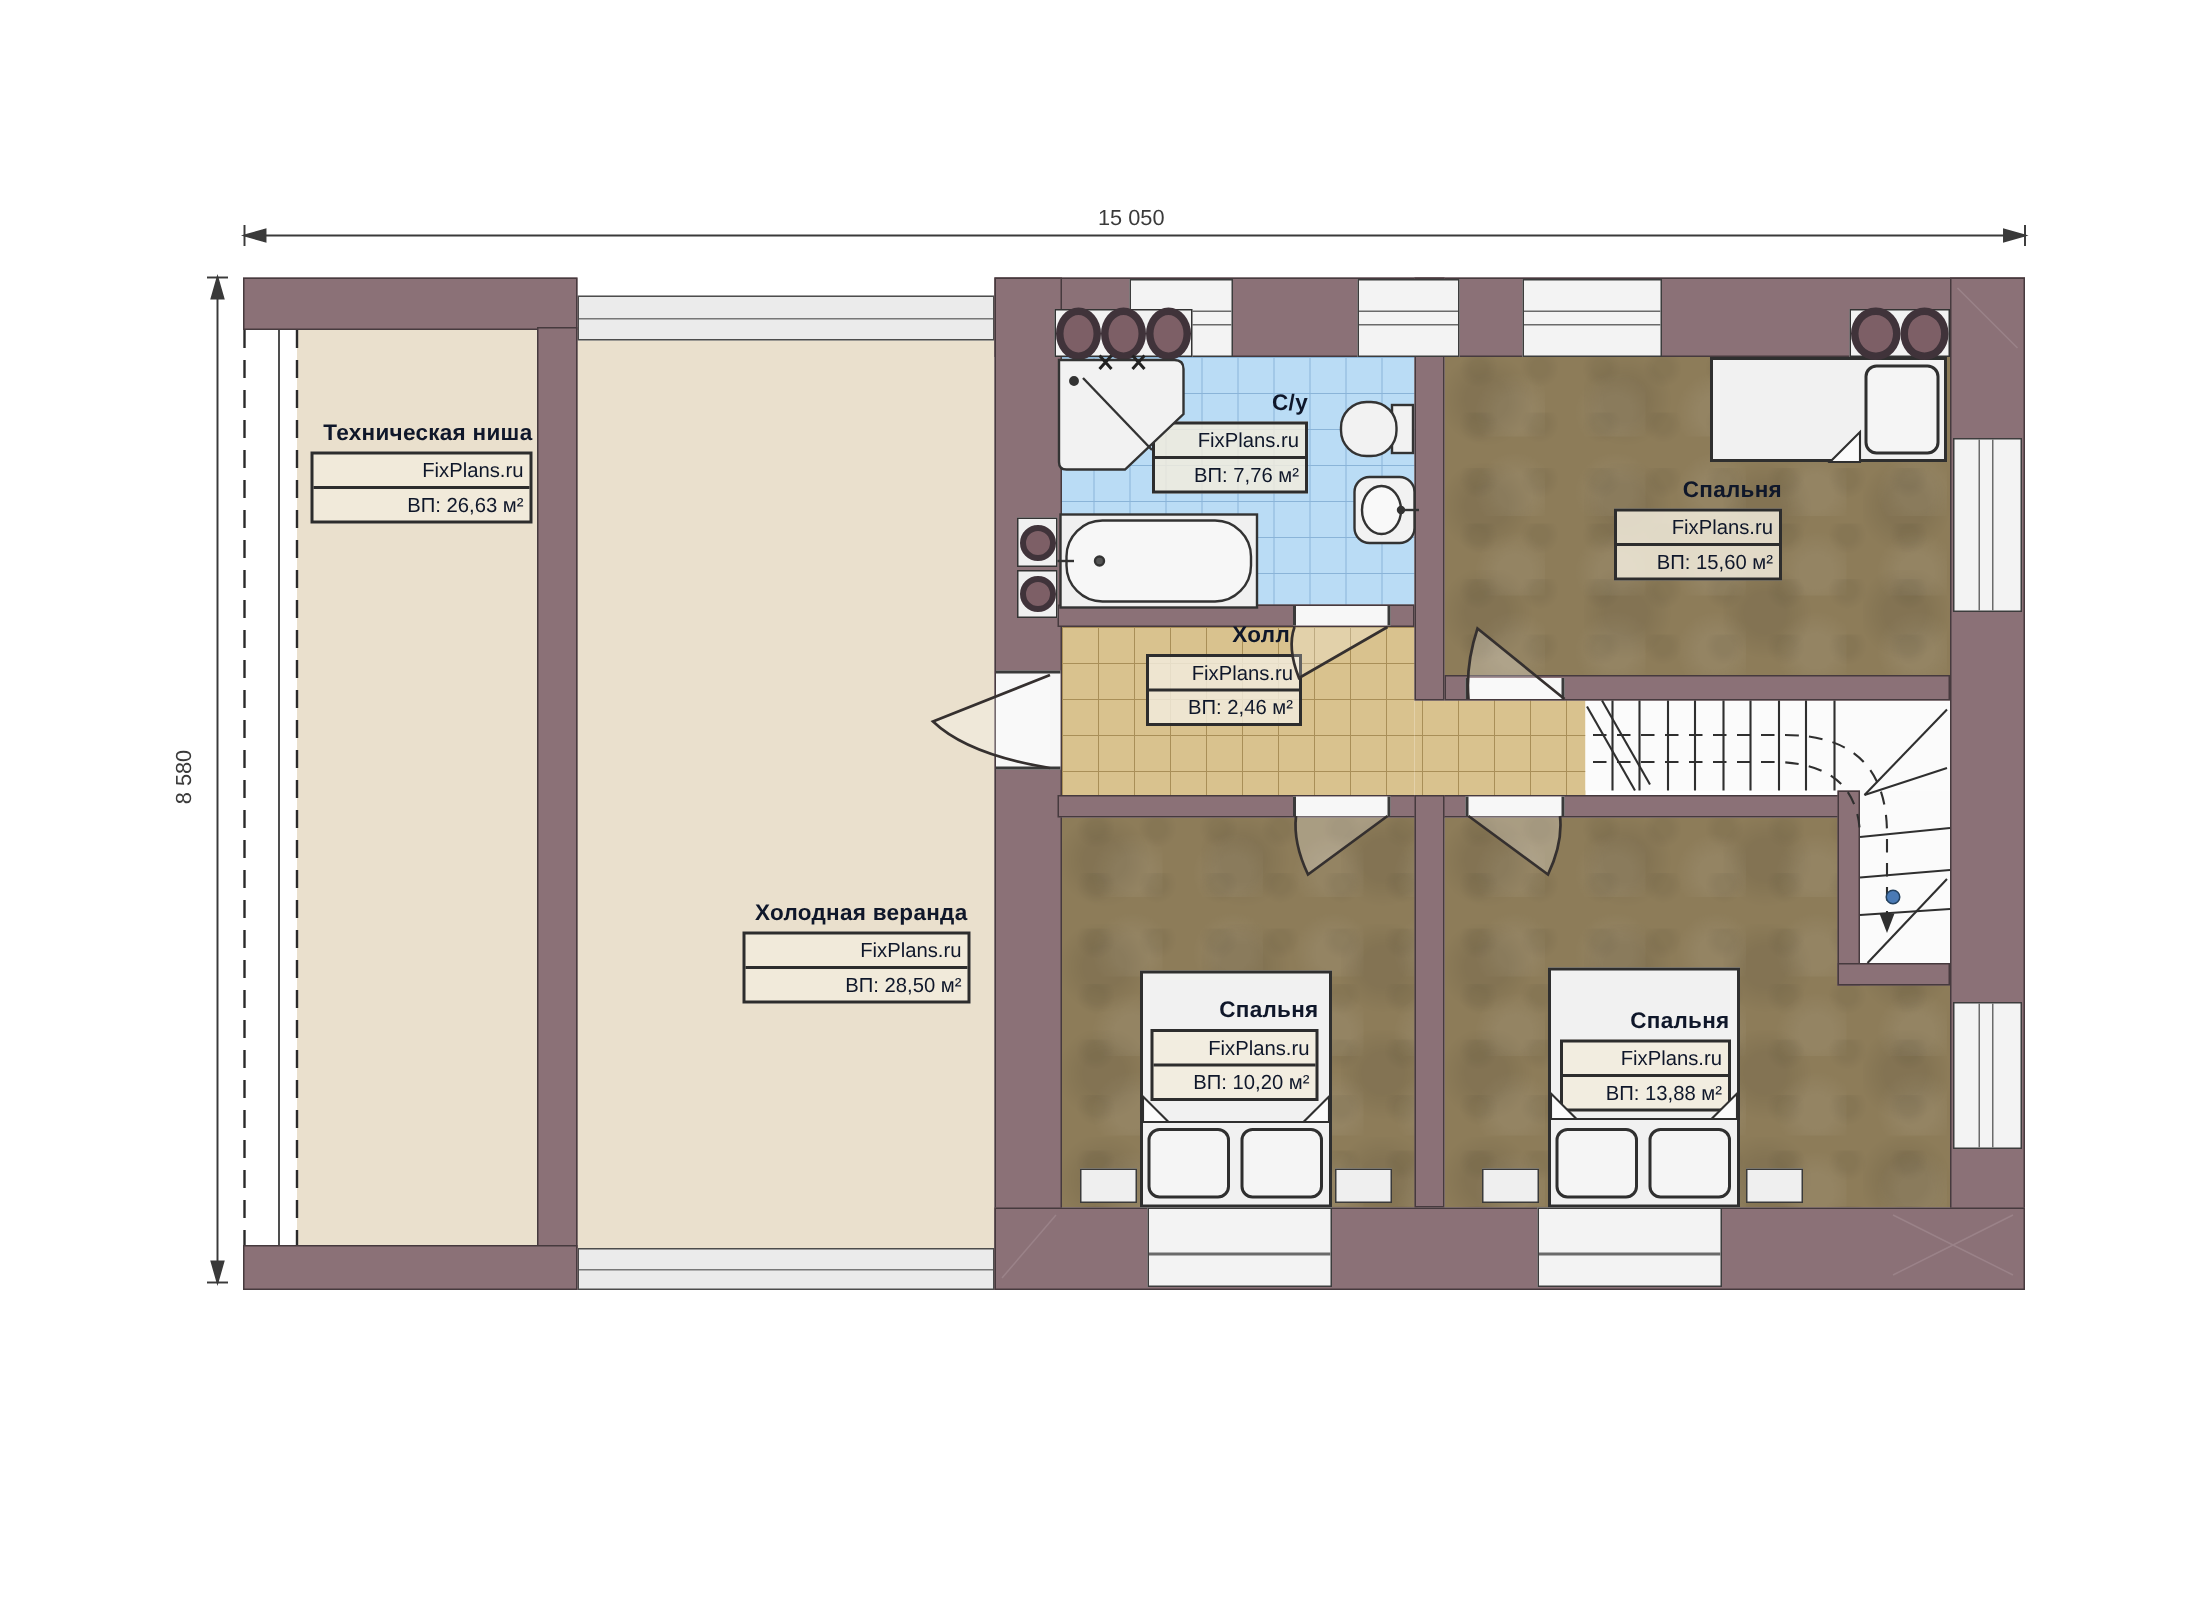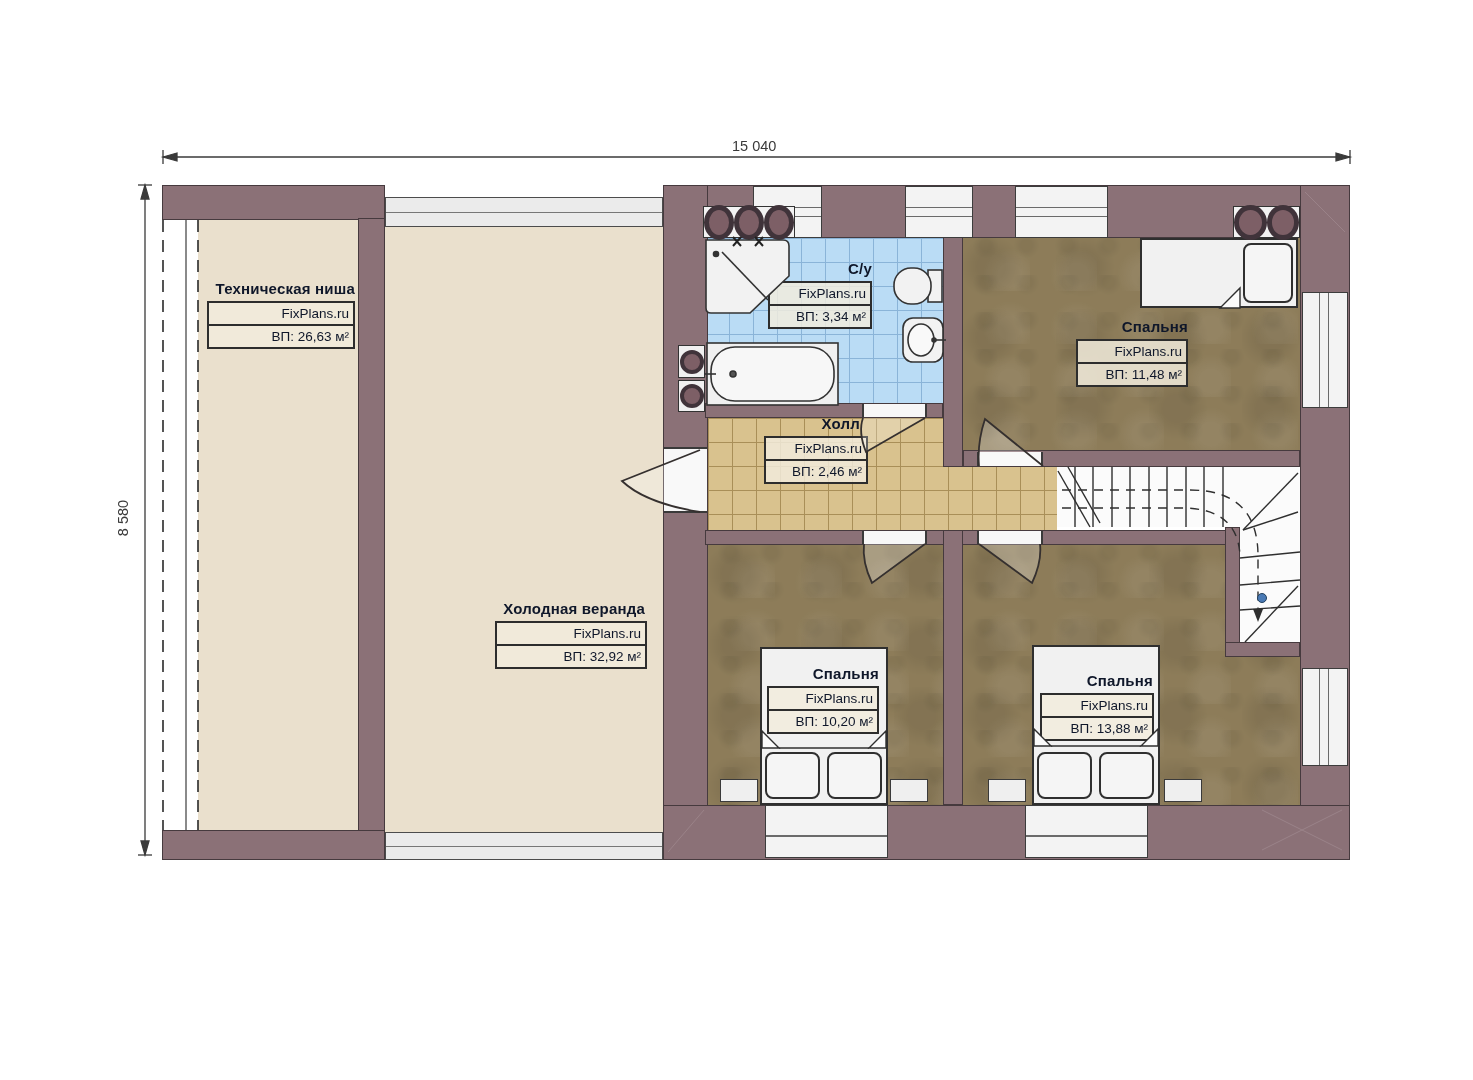--- a/index.html
+++ b/index.html
@@ -156,65 +156,65 @@
     <div class="box" style="margin-left:4px;width:144px;">
       <div class="row">FixPlans.ru</div>
       <div class="row">ВП: 26,63 м²</div>
     </div>
   </div>
 
   <div class="abs lbl" style="left:493px;top:600px;width:152px;">
     <div class="title">Холодная веранда</div>
     <div class="box" style="margin-left:2px;width:148px;">
       <div class="row">FixPlans.ru</div>
-      <div class="row">ВП: 32,92 м²</div>
+      <div class="row">ВП: 28,50 м²</div>
     </div>
   </div>
 
   <div class="abs lbl" style="left:768px;top:260px;width:104px;">
     <div class="title">С/у</div>
     <div class="box" style="width:100px;">
       <div class="row">FixPlans.ru</div>
-      <div class="row">ВП: 3,34 м²</div>
+      <div class="row">ВП: 7,76 м²</div>
     </div>
   </div>
 
   <div class="abs lbl" style="left:764px;top:415px;width:96px;">
     <div class="title">Холл</div>
     <div class="box" style="width:100px;">
       <div class="row">FixPlans.ru</div>
       <div class="row">ВП: 2,46 м²</div>
     </div>
   </div>
 
   <div class="abs lbl" style="left:1076px;top:318px;width:112px;">
     <div class="title">Спальня</div>
     <div class="box" style="width:108px;">
       <div class="row">FixPlans.ru</div>
-      <div class="row">ВП: 11,48 м²</div>
+      <div class="row">ВП: 15,60 м²</div>
     </div>
   </div>
 
   <div class="abs lbl" style="left:767px;top:665px;width:112px;">
     <div class="title">Спальня</div>
     <div class="box" style="width:108px;">
       <div class="row">FixPlans.ru</div>
       <div class="row">ВП: 10,20 м²</div>
     </div>
   </div>
 
   <div class="abs lbl" style="left:1040px;top:672px;width:113px;">
     <div class="title">Спальня</div>
     <div class="box" style="width:110px;">
       <div class="row">FixPlans.ru</div>
       <div class="row">ВП: 13,88 м²</div>
     </div>
   </div>
 
-  <div class="abs dim-label" style="left:732px;top:138px;">15 040</div>
+  <div class="abs dim-label" style="left:732px;top:138px;">15 050</div>
   <div class="abs dim-label" style="left:105px;top:510px;transform:rotate(-90deg);">8 580</div>
 
   <svg class="linework" width="1473" height="1080" viewBox="0 0 1473 1080">
 
     <g stroke="#3a3a3a" stroke-width="1.3" fill="#3a3a3a">
       <line x1="163" y1="157" x2="1350" y2="157"></line>
       <line x1="163" y1="150" x2="163" y2="164"></line>
       <line x1="1350" y1="150" x2="1350" y2="164"></line>
       <polygon points="163,157 177,153 177,161"></polygon>
       <polygon points="1350,157 1336,153 1336,161"></polygon>

